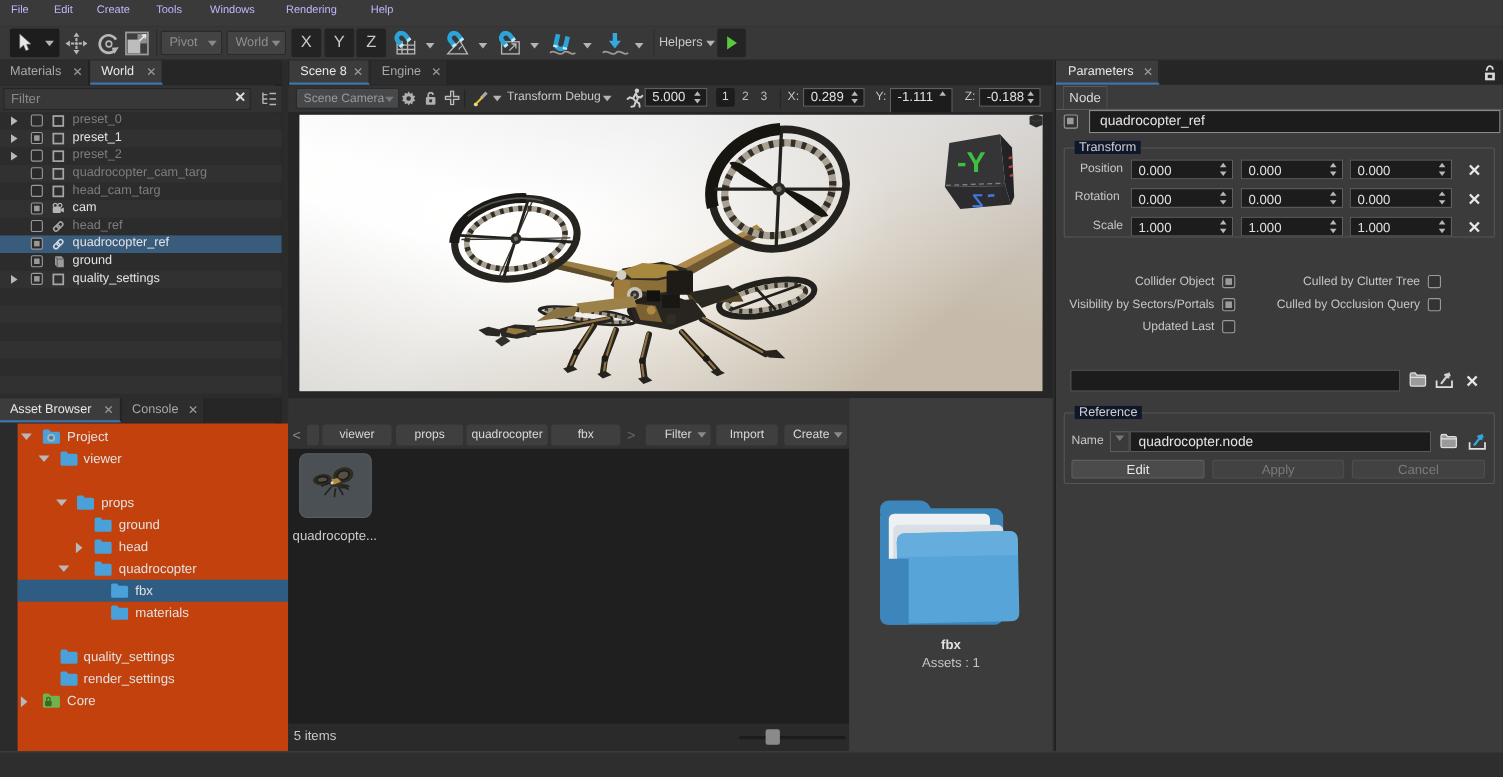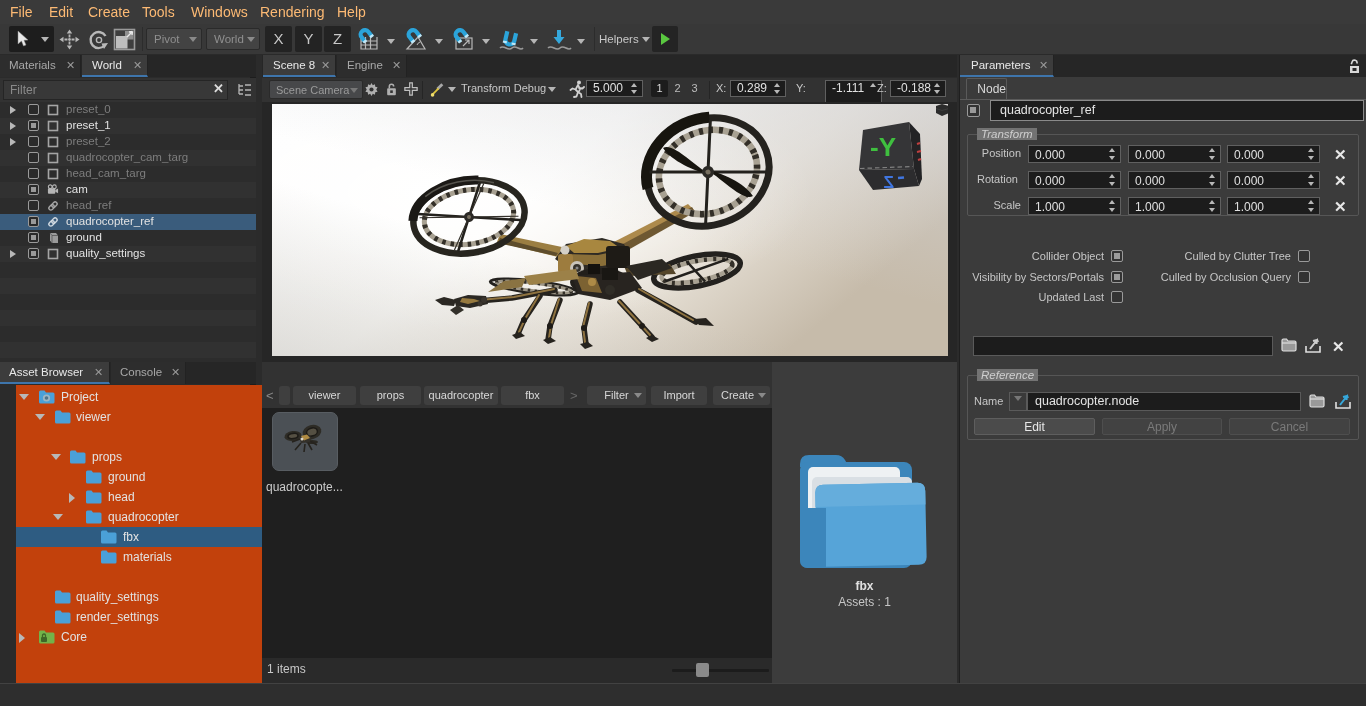--- a/index.html
+++ b/index.html
@@ -1,20 +1,20 @@
 <!DOCTYPE html>
 <html><head>
 <meta charset="utf-8">
 <style>
 * { margin:0; padding:0; box-sizing:border-box; }
 html,body { width:1366px; height:706px; overflow:hidden; background:#323232; font-family:"Liberation Sans",sans-serif; }
 #app { position:absolute; top:0; left:0; width:1366px; height:706px; background:#2b2b2b; }
 .abs { position:absolute; }
 
-#menubar { left:0; top:0; width:1366px; height:24px; background:#3a3a3a; color:#fdba74; font-size:14px; }
+#menubar { left:0; top:0; width:1366px; height:24px; background:#3a3a3a; color:#c4b5fd; font-size:10px; }
 #menubar span { position:absolute; top:4px; }
 
 #toolbar { left:0; top:24px; width:1366px; height:31px; background:#383838; border-bottom:1px solid #2a2a2a; }
 .tbtn { position:absolute; top:2px; height:26px; background:#232323; border-radius:2px; }
 .ddown { position:absolute; top:4px; height:22px; background:#434343; border:1px solid #2a2a2a; border-radius:2px; color:#8f8f8f; font-size:11.5px; line-height:20px; padding-left:7px; }
 .dcar { position:absolute; right:4px; top:8px; width:0; height:0; border-left:4px solid transparent; border-right:4px solid transparent; border-top:5px solid #8a8a8a; }
 .car { display:inline-block; width:0; height:0; border-left:4px solid transparent; border-right:4px solid transparent; border-top:5px solid #b5b5b5; }
 .xyz { position:absolute; top:2px; width:27px; height:26px; background:#232323; border-radius:2px; color:#c8c8c8; font-size:15px; text-align:center; line-height:26px; }
 
 .tabbar { background:#262626; height:22px; }
@@ -53,21 +53,21 @@
 
 #bcpanel { left:262px; top:362px; width:695px; height:321px; background:#323232; }
 #crumbbar { position:absolute; left:0; top:22px; width:510px; height:24px; background:#323232; }
 .crumb { position:absolute; top:2px; height:19px; background:#3f3f3f; border-radius:3px; color:#d8d8d8; font-size:11px; text-align:center; }
 #assetarea { position:absolute; left:0; top:46px; width:510px; height:250px; background:#1f1f1f; }
 #abstatus { position:absolute; left:0; top:296px; width:510px; height:25px; background:#2a2a2a; color:#c8c8c8; font-size:12px; }
 #fbxprev { position:absolute; left:510px; top:0px; width:185px; height:321px; background:#3c3c3c; }
 
 #rpanel { left:959px; top:55px; width:407px; height:628px; background:#3b3b3b; border-left:1px solid #1f1f1f; }
 .fieldset { position:absolute; left:7px; width:392px; border:1px solid #565656; border-radius:2px; }
-.fieldset .leg { position:absolute; left:9px; top:-7px; background:#737373; padding:0 4px; font-size:11.5px; color:#cfcfcf;font-style:italic; }
+.fieldset .leg { position:absolute; left:9px; top:-7px; background:#0f172a; padding:0 4px; font-size:11.5px; color:#cfcfcf; }
 .inp { position:absolute; background:#1c1c1c; border:1px solid #5a5a5a; color:#e4e4e4; font-size:12.5px; }
 .spin { position:absolute; width:93px; height:18px; background:#1c1c1c; border:1px solid #606060; color:#e0e0e0; font-size:12px; }
 .spin .v { position:absolute; left:6px; top:2px; }
 .spin .up { position:absolute; right:5px; top:2px; width:0; height:0; border-left:3.5px solid transparent; border-right:3.5px solid transparent; border-bottom:4.5px solid #b8b8b8; }
 .spin .dn { position:absolute; right:5px; bottom:2px; width:0; height:0; border-left:3.5px solid transparent; border-right:3.5px solid transparent; border-top:4.5px solid #b8b8b8; }
 .rlab { position:absolute; font-size:11px; color:#c6c6c6; white-space:nowrap; }
 .rcb { position:absolute; width:12px; height:12px; border:1px solid #9a9a9a; border-radius:2px; background:#333; }
 .rcb.on:after { content:""; position:absolute; left:2px; top:2px; width:6px; height:6px; background:#9a9a9a; }
 .xic { position:absolute; color:#e8e8e8; font-size:15px; font-weight:bold; }
 
@@ -427,21 +427,21 @@
       <div style="position:absolute;left:410px;top:2px;width:11px;height:17px;text-align:center;line-height:17px;color:#bcbcbc">2</div>
       <div style="position:absolute;left:427px;top:2px;width:11px;height:17px;text-align:center;line-height:17px;color:#bcbcbc">3</div>
       <div style="position:absolute;left:447px;top:3px;width:1px;height:18px;background:#252525"></div>
       <span style="position:absolute;left:454px;top:4px">X:</span>
       <div class="spin" style="left:468px;top:2px;width:56px;height:17px">
           <span class="v" style="top:0">0.289</span>
           <div class="up"></div>
           <div class="dn"></div>
         </div>
       <span style="position:absolute;left:534px;top:4px">Y:</span>
-      <div class="spin" style="left:563px;top:2px;width:57px;height:33px">
+      <div class="spin" style="left:547px;top:2px;width:57px;height:33px">
           <span class="v" style="top:0">-1.111</span>
           <div class="up"></div>
           <div class="dn"></div>
         </div>
       <span style="position:absolute;left:615px;top:4px">Z:</span>
       <div class="spin" style="left:628px;top:2px;width:56px;height:17px">
           <span class="v" style="top:0">-0.188</span>
           <div class="up"></div>
           <div class="dn"></div>
         </div>
@@ -620,21 +620,21 @@
           </g>
         <ellipse cx="32" cy="20" rx="6" ry="2" fill="#2a2822"></ellipse>
         <polygon points="19,15 30,13 32,20 21,21" fill="#33302a"></polygon>
         <polygon points="21,14 27,12.5 30,16 24,18.5" fill="#b08b42"></polygon>
         <circle cx="22" cy="17" r="1.5" fill="#d8d4c8"></circle>
         <path d="M21 21 L15 28 M25 22 L24 30 M28 21 L32 28 M20 17 L12 20 M30 19 L37 23" stroke="#26231e" stroke-width="1.6" fill="none"></path>
       </svg>
       <span style="position:absolute;left:4px;top:72px;color:#cccccc;font-size:12px">quadrocopte...</span>
     </div>
     <div id="abstatus">
-      <span style="position:absolute;left:5px;top:4px">1 items</span>
+      <span style="position:absolute;left:5px;top:4px">5 items</span>
       <div style="position:absolute;left:410px;top:11px;width:97px;height:3px;background:#1c1c1c;border-radius:1px"></div>
       <div style="position:absolute;left:434px;top:5px;width:13px;height:14px;background:#8a8a8a;border-radius:2px"></div>
     </div>
     <div id="fbxprev">
       <svg style="position:absolute;left:24px;top:86px" width="136" height="124" viewBox="0 0 136 124">
         <path d="M4 16 Q4 7 13 7 L40 7 Q46 7 49 12 L53 19 L4 19 Z" fill="#3c86bb"></path>
         <rect x="4" y="14" width="112" height="106" rx="8" fill="#3c86bb"></rect>
         <rect x="12" y="19" width="92" height="60" rx="5" fill="#eef1f3"></rect>
         <rect x="16" y="29" width="100" height="56" rx="5" fill="#d9dfe4"></rect>
         <g transform="rotate(-1.2 64 80)">
@@ -653,21 +653,21 @@
       <div class="tab active" style="left:0;width:94px">
           <span class="tx" style="left:11px">Parameters</span>
           <span class="cl" style="left:79px">✕</span>
         </div>
       <svg style="position:absolute;left:388px;top:4px" width="13" height="15" viewBox="0 0 13 15">
           <rect x="2" y="7" width="9" height="7" fill="#d8d8d8"></rect>
           <path d="M4 7 L4 4.5 Q4 2 6.5 2 Q9 2 9 4.5" stroke="#d8d8d8" stroke-width="1.6" fill="none" transform="rotate(18 9 4)"></path>
           <rect x="4.5" y="9" width="4" height="3" fill="#2a2a2a"></rect>
         </svg>
     </div>
-    <div style="position:absolute;left:6px;top:23px;width:41px;height:21px;background:#3b3b3b;border:1px solid #5a5a5a;border-bottom:none;border-radius:2px 2px 0 0;color:#d8d8d8;font-size:12px;text-align:right;line-height:21px">Node</div>
+    <div style="position:absolute;left:6px;top:23px;width:41px;height:21px;background:#3b3b3b;border:1px solid #5a5a5a;border-bottom:none;border-radius:2px 2px 0 0;color:#d8d8d8;font-size:12px;text-align:center;line-height:21px">Node</div>
     <div style="position:absolute;left:0px;top:44px;width:407px;height:1px;background:#5a5a5a"></div>
     <div class="rcb on" style="left:7px;top:49px;width:13px;height:13px"></div>
     <div class="inp" style="left:30px;top:45px;width:374px;height:21px;border-color:#8a8a8a;line-height:19px;padding-left:9px">quadrocopter_ref</div>
 
     <div class="fieldset" style="top:79px;height:82px">
         <span class="leg">Transform</span>
       </div>
     <div class="rlab" style="left:17px;top:92px;width:44px;text-align:right">Position</div>
     <div class="spin" style="left:68px;top:90px">
         <span class="v">0.000</span>

